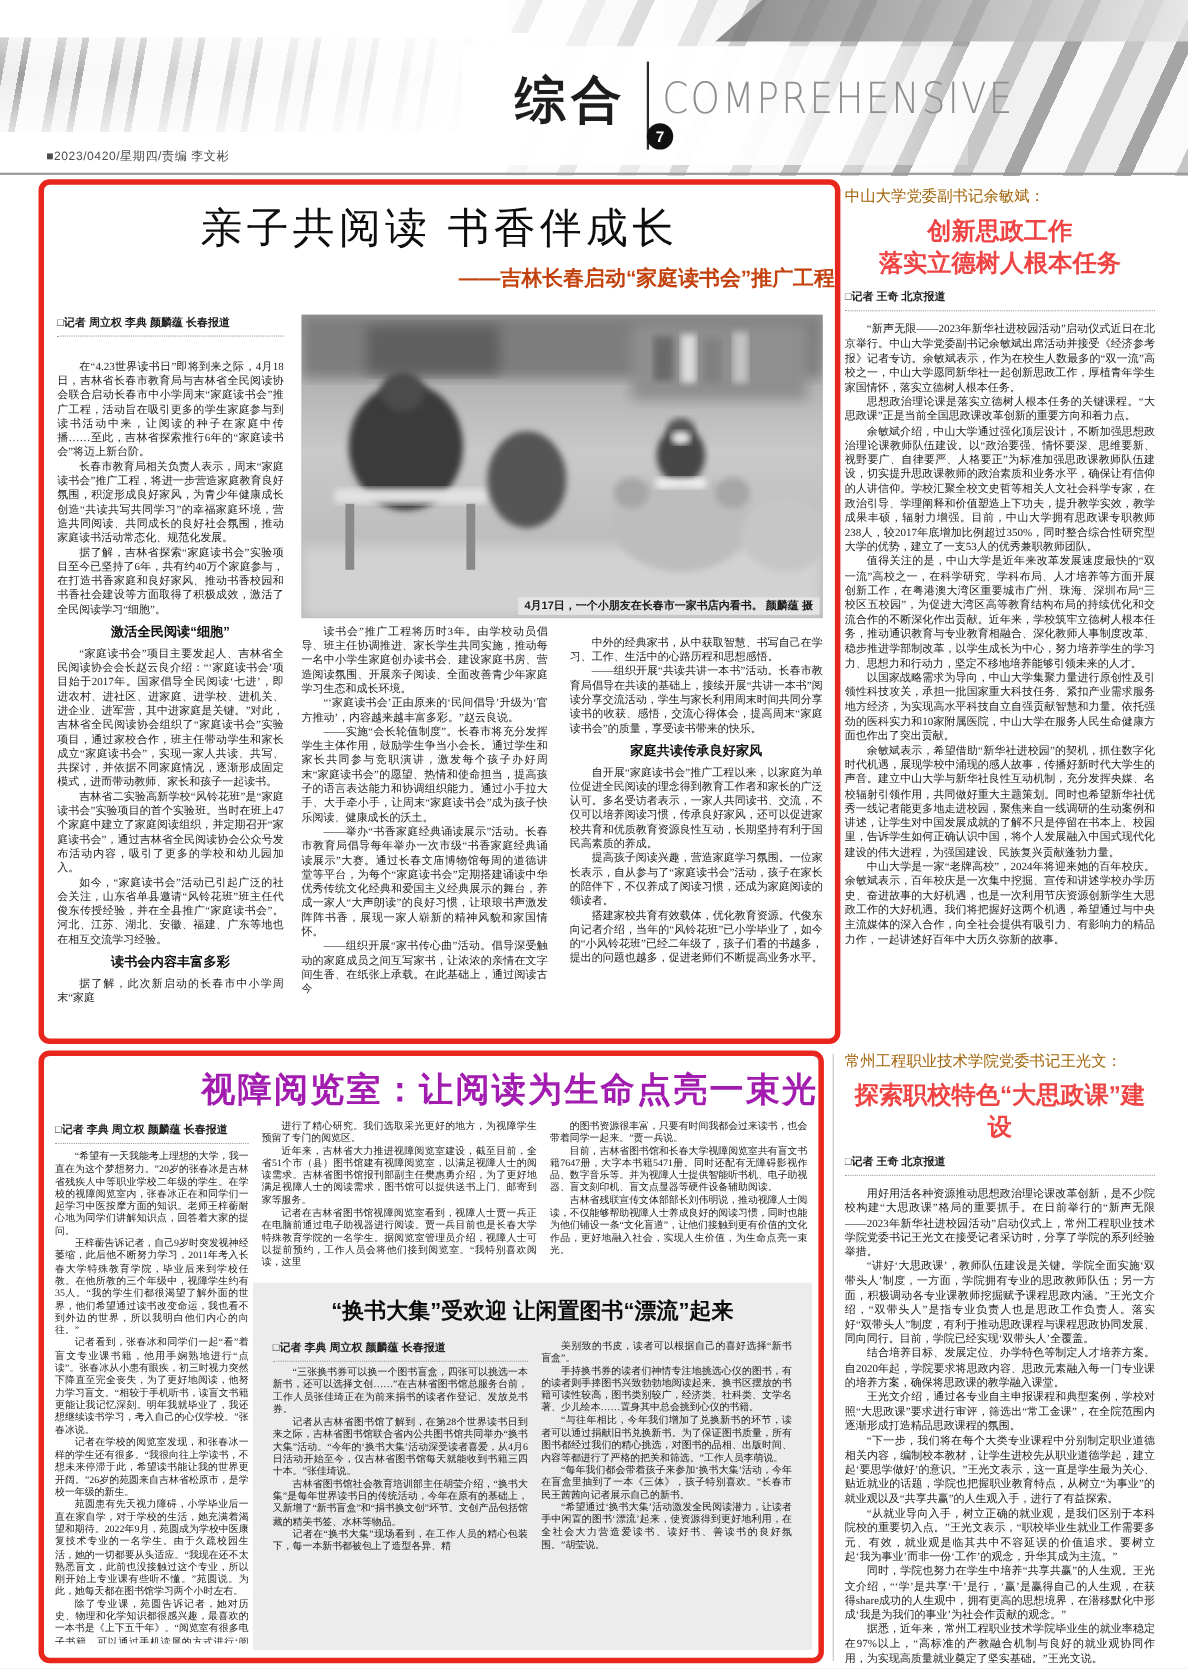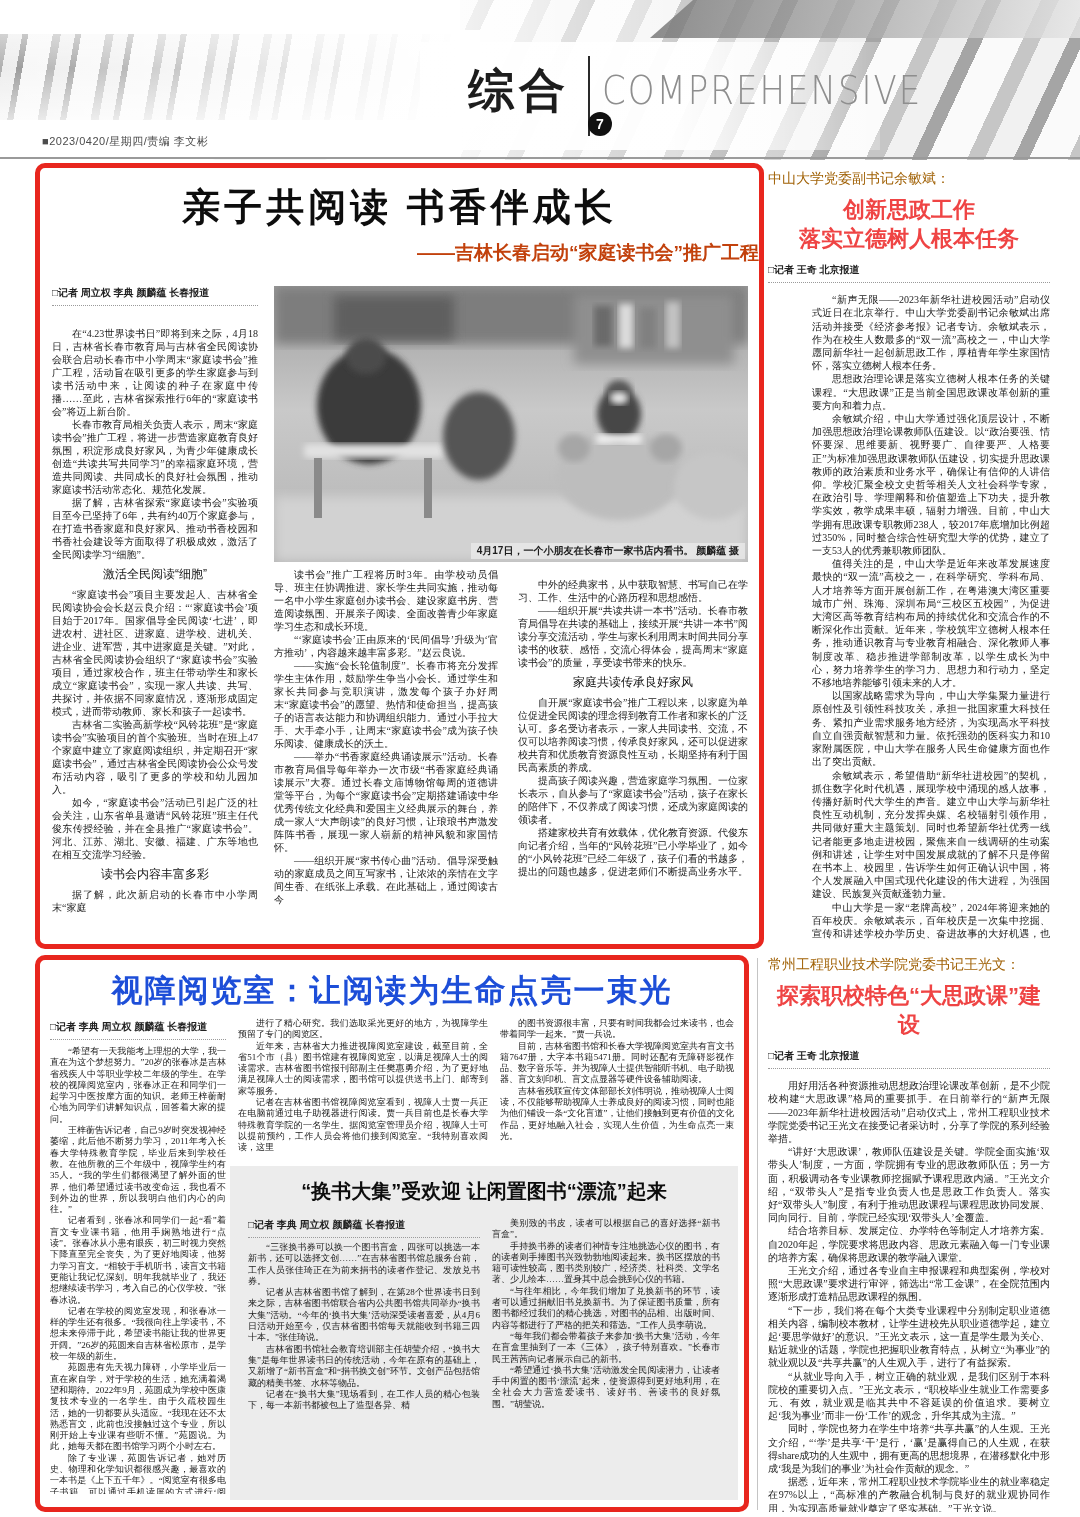--- a/index.html
+++ b/index.html
@@ -36,69 +36,69 @@
      font-size:11px;color:#4c4c4c;letter-spacing:.5px;}
   #masthead{position:absolute;left:214px;top:120px;width:112px;height:36px;background:#6e6e6e;
      color:#0f172a;font-family:"Liberation Serif",serif;font-style:italic;font-weight:700;font-size:21px;
      text-align:center;line-height:34px;letter-spacing:1px;box-shadow:0 1px 2px rgba(0,0,0,.4);margin-top:40px;}
   #banner-rule{position:absolute;left:0;top:157px;width:1080px;height:2px;background:#9a9a9a;}
 
   
   .col p{margin:0;text-indent:2em;text-align:justify;}
   .col{overflow:hidden;position:absolute;}
   .crosshead{font-family:"Liberation Sans","DejaVu Sans",sans-serif;text-align:center;
-     font-size:12px;font-weight:400;margin:7px 0;color:#111;}
+     font-size:12px;font-weight:700;margin:7px 0;color:#111;}
   .byline{font-family:"Liberation Sans","DejaVu Sans",sans-serif;font-size:10px;font-weight:700;
      color:#222;border-bottom:1px dotted #9a9a9a;padding-bottom:5px;}
   .kicker{font-family:"Liberation Sans","DejaVu Sans",sans-serif;font-size:14px;font-weight:500;color:#a16207;}
 
   
   #main-box{position:absolute;left:35px;top:163px;width:729px;height:786px;
      border:5px solid #e8261e;border-radius:10px;background:#fff;}
   #main-headline{position:absolute;left:0;top:14px;width:100%;text-align:center;
-     font-family:"Liberation Sans","DejaVu Sans",sans-serif;font-size:38px;font-weight:700;
+     font-family:"Liberation Sans","DejaVu Sans",sans-serif;font-size:38px;font-weight:400;
      letter-spacing:4px;color:#0d0d0d;}
   #main-dek{position:absolute;left:0;top:72px;width:100%;text-align:right;
      font-family:"Liberation Sans","DejaVu Sans",sans-serif;font-size:19px;font-weight:600;color:#c2410c;}
   #main-byline{position:absolute;left:12px;top:118px;width:206px;}
   #main-col1{left:12px;top:144px;width:206px;height:622px;font-size:10px;line-height:13px;margin-top:15px;}
   #main-col2{left:234px;top:400px;width:224px;height:356px;font-size:10px;line-height:13px;}
   #main-col3{left:478px;top:410px;width:230px;height:356px;font-size:10px;line-height:13px;}
   #photo-wrap{position:absolute;left:234px;top:118px;width:474px;height:276px;overflow:hidden;background:#b8b8b8;}
   #photo-caption{position:absolute;right:3px;bottom:3px;max-width:95%;
      font-family:"Liberation Sans",sans-serif;font-size:10px;font-weight:700;color:#1c1c1c;
      background:rgba(235,235,235,.78);padding:1px 6px;}
 
   
   #bottom-box{position:absolute;left:35px;top:955px;width:714px;height:557px;
      border:5px solid #e8261e;border-radius:10px;background:#fff;}
-  #bottom-headline{position:absolute;left:0;top:10px;width:100%;text-align:center;
+  #bottom-headline{position:absolute;left:0;top:10px;width:100%;text-align:right;
      font-family:"Liberation Sans","DejaVu Sans",sans-serif;font-size:31px;font-weight:900;
-     letter-spacing:2px;color:#1d4ed8;}
+     letter-spacing:2px;color:#a21caf;}
   #bottom-byline{position:absolute;left:10px;top:60px;width:176px;}
   #bottom-col1{left:10px;top:86px;width:176px;height:448px;font-size:9px;line-height:11.3px;}
   #bottom-col2{left:198px;top:58px;width:250px;height:144px;font-size:9px;line-height:11.3px;}
   #bottom-col3{left:460px;top:58px;width:234px;height:144px;font-size:9px;line-height:11.3px;}
   #inner-box{position:absolute;left:190px;top:206px;width:508px;height:334px;background:#ececec;}
   #inner-headline{position:absolute;left:0;top:12px;width:100%;text-align:center;
      font-family:"Liberation Sans","DejaVu Sans",sans-serif;font-size:20px;font-weight:900;color:#0d0d0d;}
   #inner-byline{position:absolute;left:18px;top:52px;width:232px;}
   #inner-col1{left:18px;top:76px;width:232px;height:246px;font-size:9px;line-height:11.3px;}
   #inner-col2{left:262px;top:52px;width:228px;height:270px;font-size:9px;line-height:11.3px;}
 
   
   #sidebar-vline{position:absolute;left:757px;top:958px;width:1px;height:552px;background:#c4c4c4;}
   .sidebar{position:absolute;left:768px;width:282px;overflow:hidden;}
   #sidebar-top{top:170px;height:780px;}
   #sidebar-bottom{top:956px;height:556px;}
   .sb-headline{font-family:"Liberation Sans","DejaVu Sans",sans-serif;text-align:center;
      font-size:22px;font-weight:800;line-height:1.3;color:#ef4444;margin:8px 0 10px;}
   .sb-body{position:relative;font-size:10px;line-height:13.2px;margin-top:10px;overflow:hidden;}
   .sb-body p{margin:0;text-indent:2em;text-align:justify;}
-  #sidebar-top .sb-body{height:646px;margin-left:44px;}
+  #sidebar-top .sb-body{height:646px;}
   #sidebar-bottom .sb-body{height:448px;}
 </style>
 </head>
 <body>
 
 <div id="page" data-name="newspaper-page">
 
   <div id="banner" data-name="page-banner">
     <div class="stripe s-right" data-name="banner-stripes-right"></div>
     <div class="stripe s-right-fade" data-name="banner-stripes-fade"></div>

